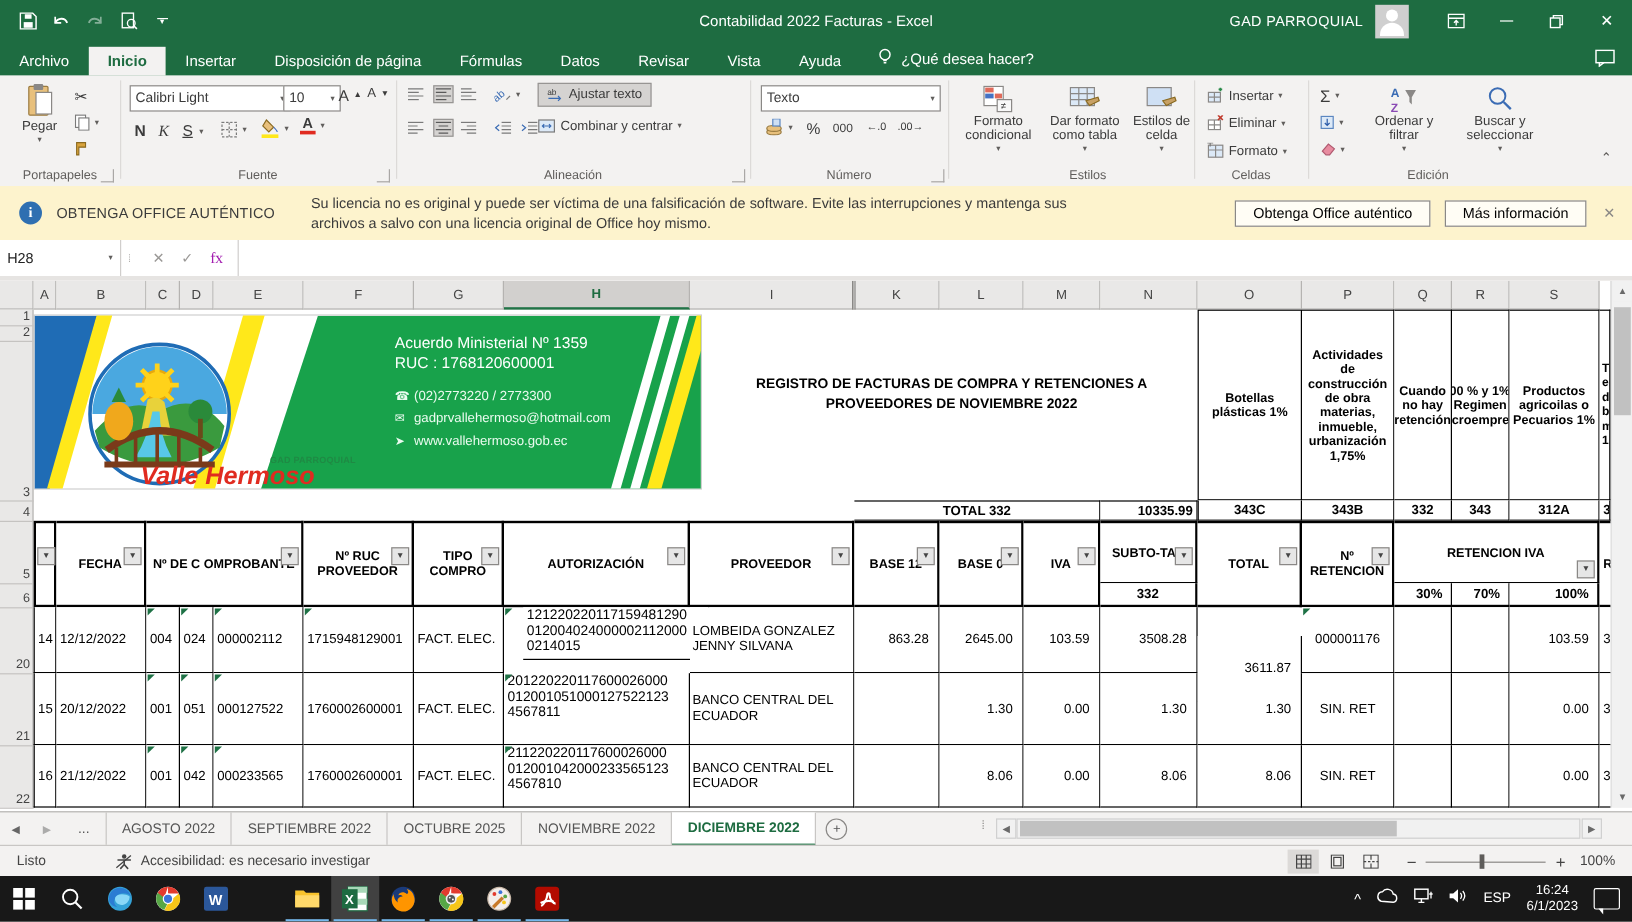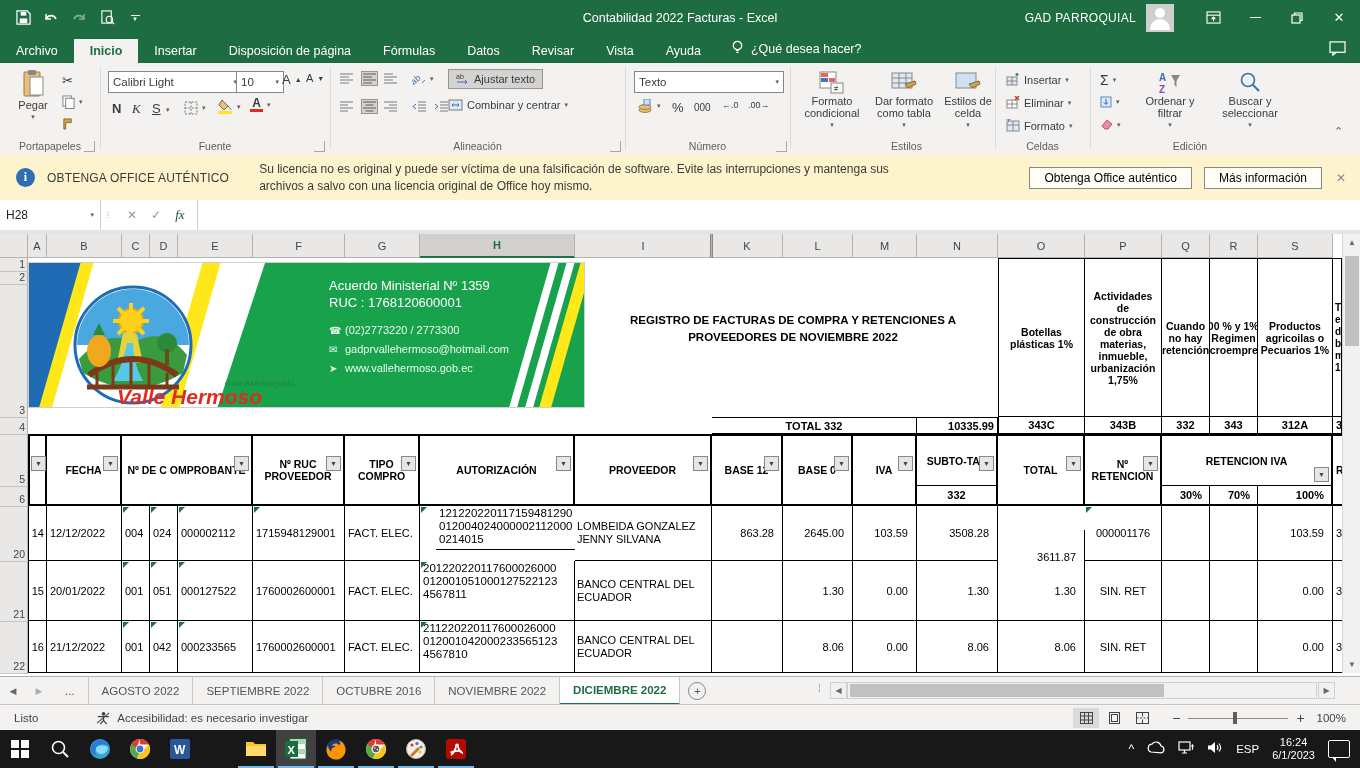--- a/index.html
+++ b/index.html
@@ -37,21 +37,21 @@
   
   .licbar{left:0;top:155px;width:1360px;height:45px;background:#fdf3cd;border-bottom:1px solid #e6dcae;display:flex;align-items:center;font-size:12px;color:#3b3b3b;}
   .infoic{width:19px;height:19px;border-radius:50%;background:#2f6fb1;color:#fff;font-weight:bold;font-size:12px;display:flex;align-items:center;justify-content:center;margin:0 12px 0 16px;font-family:"Liberation Serif",serif;}
   .lictitle{font-size:12px;letter-spacing:.2px;margin-right:30px;white-space:nowrap;}
   .licmsg{width:648px;line-height:17px;}
   .licbtn{border:1px solid #8a8886;background:#fffdf5;padding:3px 14px;font-size:12px;margin-left:12px;white-space:nowrap;}
   
   .fbar{left:0;top:200px;width:1360px;height:30px;background:#fff;border-bottom:1px solid #d0cecc;display:flex;align-items:stretch;font-size:12px;}
   .namebox{width:88px;border-right:1px solid #d0cecc;display:flex;align-items:center;justify-content:space-between;padding:0 6px;}
   .fbtns{display:flex;align-items:center;gap:14px;padding:0 12px;color:#9a9896;border-right:1px solid #d0cecc;}
-  .fx{font-family:"Liberation Serif",serif;font-style:italic;color:#14532d;font-size:13px;}
+  .fx{font-family:"Liberation Serif",serif;color:#a21caf;font-size:13px;}
   .gap234{left:0;top:230px;width:1360px;height:4px;background:#e6e4e2;}
   
   #sheet{left:0;top:234px;width:1360px;height:442px;background:#fff;overflow:hidden;}
   .colh{position:absolute;top:0;height:24px;background:#e9e8e7;border-right:1px solid #b5b3b1;border-bottom:1px solid #b5b3b1;
         display:flex;align-items:center;justify-content:center;font-size:11px;color:#444;box-sizing:border-box;}
   .colh.sel{background:#d2d0ce;color:#1e6c41;font-weight:bold;border-bottom:2px solid #217346;}
   .rowstrip{position:absolute;left:0;top:24px;width:28px;height:415px;background:#e9e8e7;border-right:1px solid #b5b3b1;box-sizing:border-box;}
   .rn{position:absolute;left:0;width:25px;height:13px;font-size:10.5px;color:#444;text-align:right;}
   .rline{position:absolute;left:0;width:28px;height:1px;background:#c5c3c1;}
   .tc{position:absolute;box-sizing:border-box;background:#fff;font-size:11px;color:#000;display:flex;align-items:center;overflow:hidden;
@@ -644,21 +644,21 @@
       <div class="tc rgt" style="left: 1210px; top: 272px; width: 48px; height: 55px;"></div>
       <div class="tc rgt" style="left: 1258px; top: 272px; width: 75px; height: 55px;">103.59</div>
       <div class="tc lft" style="left: 1333px; top: 272px; width: 9px; height: 55px; border-right: none;">3</div>
       <div class="tri" style="left: 123px; top: 273px; width: 0px; height: 0px;"></div>
       <div class="tri" style="left: 151px; top: 273px; width: 0px; height: 0px;"></div>
       <div class="tri" style="left: 179px; top: 273px; width: 0px; height: 0px;"></div>
       <div class="tri" style="left: 421px; top: 273px; width: 0px; height: 0px;"></div>
       <div class="tri" style="left: 254px; top: 273px; width: 0px; height: 0px;"></div>
       <div class="tri" style="left: 1086px; top: 273px; width: 0px; height: 0px;"></div>
       <div class="tc rgt bl" style="left: 28px; top: 327px; width: 19px; height: 60px; padding-right: 2px;">15</div>
-      <div class="tc lft" style="left: 47px; top: 327px; width: 75px; height: 60px;">20/01/2022</div>
+      <div class="tc lft" style="left: 47px; top: 327px; width: 75px; height: 60px;">20/12/2022</div>
       <div class="tc lft" style="left: 122px; top: 327px; width: 28px; height: 60px;">001</div>
       <div class="tc lft" style="left: 150px; top: 327px; width: 28px; height: 60px;">051</div>
       <div class="tc lft" style="left: 178px; top: 327px; width: 75px; height: 60px;">000127522</div>
       <div class="tc lft" style="left: 253px; top: 327px; width: 92px; height: 60px;">1760002600001</div>
       <div class="tc lft" style="left: 345px; top: 327px; width: 75px; height: 60px;">FACT. ELEC.</div>
       <div class="tc aut" style="left: 420px; top: 327px; width: 155px; height: 60px;">2012202201176000260000120010510001275221234567811</div>
       <div class="tc lft wrapc" style="left: 575px; top: 327px; width: 137px; height: 60px; line-height: 13px;">BANCO CENTRAL DEL ECUADOR</div>
       <div class="tc rgt" style="left: 712px; top: 327px; width: 71px; height: 60px;"></div>
       <div class="tc rgt" style="left: 783px; top: 327px; width: 70px; height: 60px;">1.30</div>
       <div class="tc rgt" style="left: 853px; top: 327px; width: 64px; height: 60px;">0.00</div>
@@ -698,21 +698,21 @@
       <div class="tri" style="left: 421px; top: 388px; width: 0px; height: 0px;"></div>
     </div>
 
   <div class="abs tabsrow" id="sheettabs">
     <span class="tnav">◀</span>
     <span class="tnav" style="opacity:.5;">▶</span>
     <span class="stab">...</span>
     <span id="tabmount" style="display:flex;">
         <div class="stab">AGOSTO 2022</div>
         <div class="stab">SEPTIEMBRE 2022</div>
-        <div class="stab">OCTUBRE 2016</div>
+        <div class="stab">OCTUBRE 2025</div>
         <div class="stab">NOVIEMBRE 2022</div>
         <div class="stab active">DICIEMBRE 2022</div>
       </span>
     <span class="addsheet">
         <span>+</span>
       </span>
     <span style="position:absolute;left:818px;top:6px;color:#8a8886;font-size:10px;">⁞</span>
     <span class="hsarr" style="left:830px;">◀</span>
     <span class="hsc" style="left:847px;width:470px;"></span>
     <span class="hscthumb" style="left:850px;width:314px;"></span>

